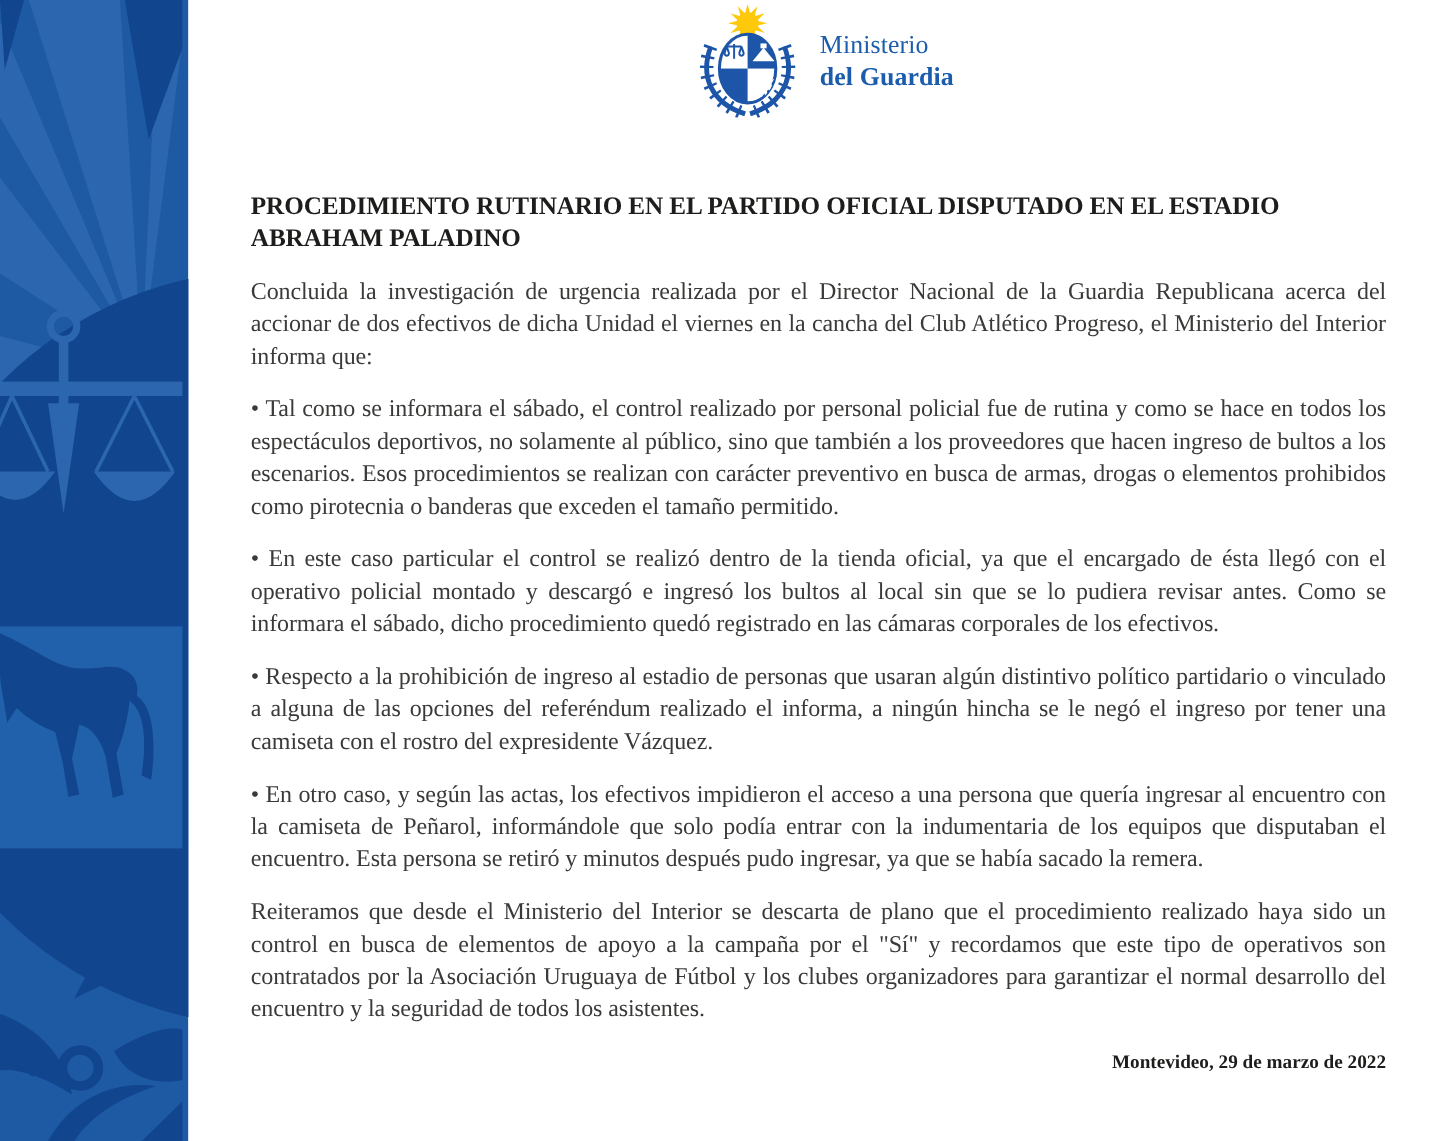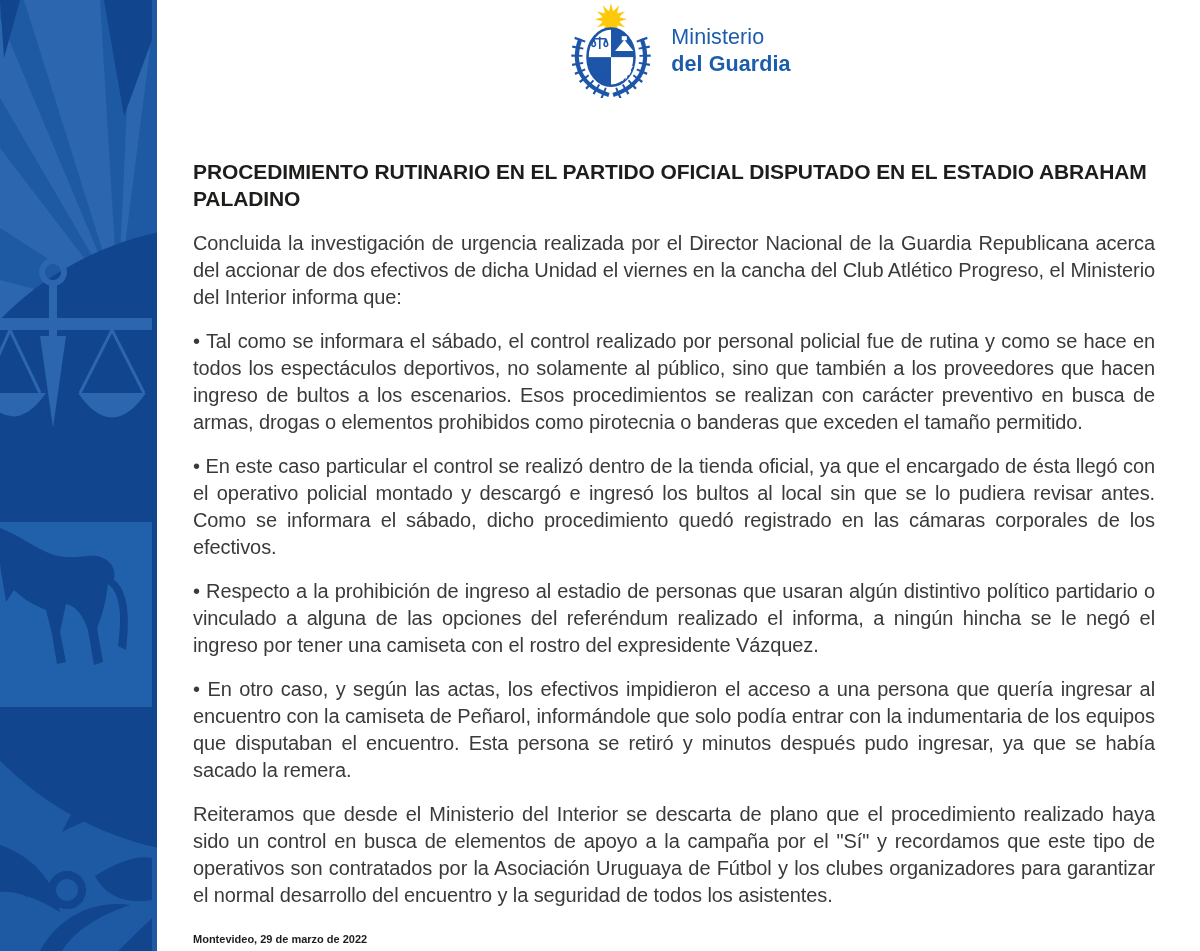--- a/index.html
+++ b/index.html
@@ -5,21 +5,21 @@
   html,body{margin:0;padding:0;}
   body{
     width:1200px;height:951px;position:relative;background:#ffffff;
     font-family:"Liberation Sans",sans-serif;overflow:hidden;
   }
   .sidebar{
     position:absolute;left:0;top:0;width:157px;height:951px;
   }
   .sidebar svg{display:block;}
   .content{
-    position:absolute;left:157px;top:0;right:0;height:820px;
+    position:absolute;left:173px;top:0;right:0;height:820px;font-family:Liberation Serif, serif;
   }
   .logo-row{
     display:flex;justify-content:center;align-items:center;
     gap:15px;padding-top:5px;height:92px;
   }
   .ministry-name{
     color:#1b5cad;font-size:21.5px;line-height:27px;letter-spacing:.1px;
   }
   .ministry-name .line2{font-weight:700;}
   article{
@@ -27,22 +27,22 @@
   }
   h1.doc-title{
     font-size:21px;font-weight:700;color:#1d1d1b;
     margin:0 0 18px 0;line-height:27px;letter-spacing:-0.1px;
   }
   p.body-par{
     font-size:20px;color:#3a3a38;line-height:27px;
     margin:0 0 17px 0;text-align:justify;letter-spacing:-0.1px;
   }
   p.dateline{
-    font-size:11px;font-weight:700;color:#1d1d1b;
-    margin:14px 0 0 0;text-align:left;line-height:27px;
+    font-size:16px;font-weight:700;color:#1d1d1b;
+    margin:14px 0 0 0;text-align:right;line-height:27px;
   }
 </style>
 </head>
 <body>
 
 <aside class="sidebar">
   <svg width="157" height="951" viewBox="0 0 157 951" xmlns="http://www.w3.org/2000/svg">
 
     <rect x="0" y="0" width="157" height="951" fill="#1E59A4"></rect>
 

